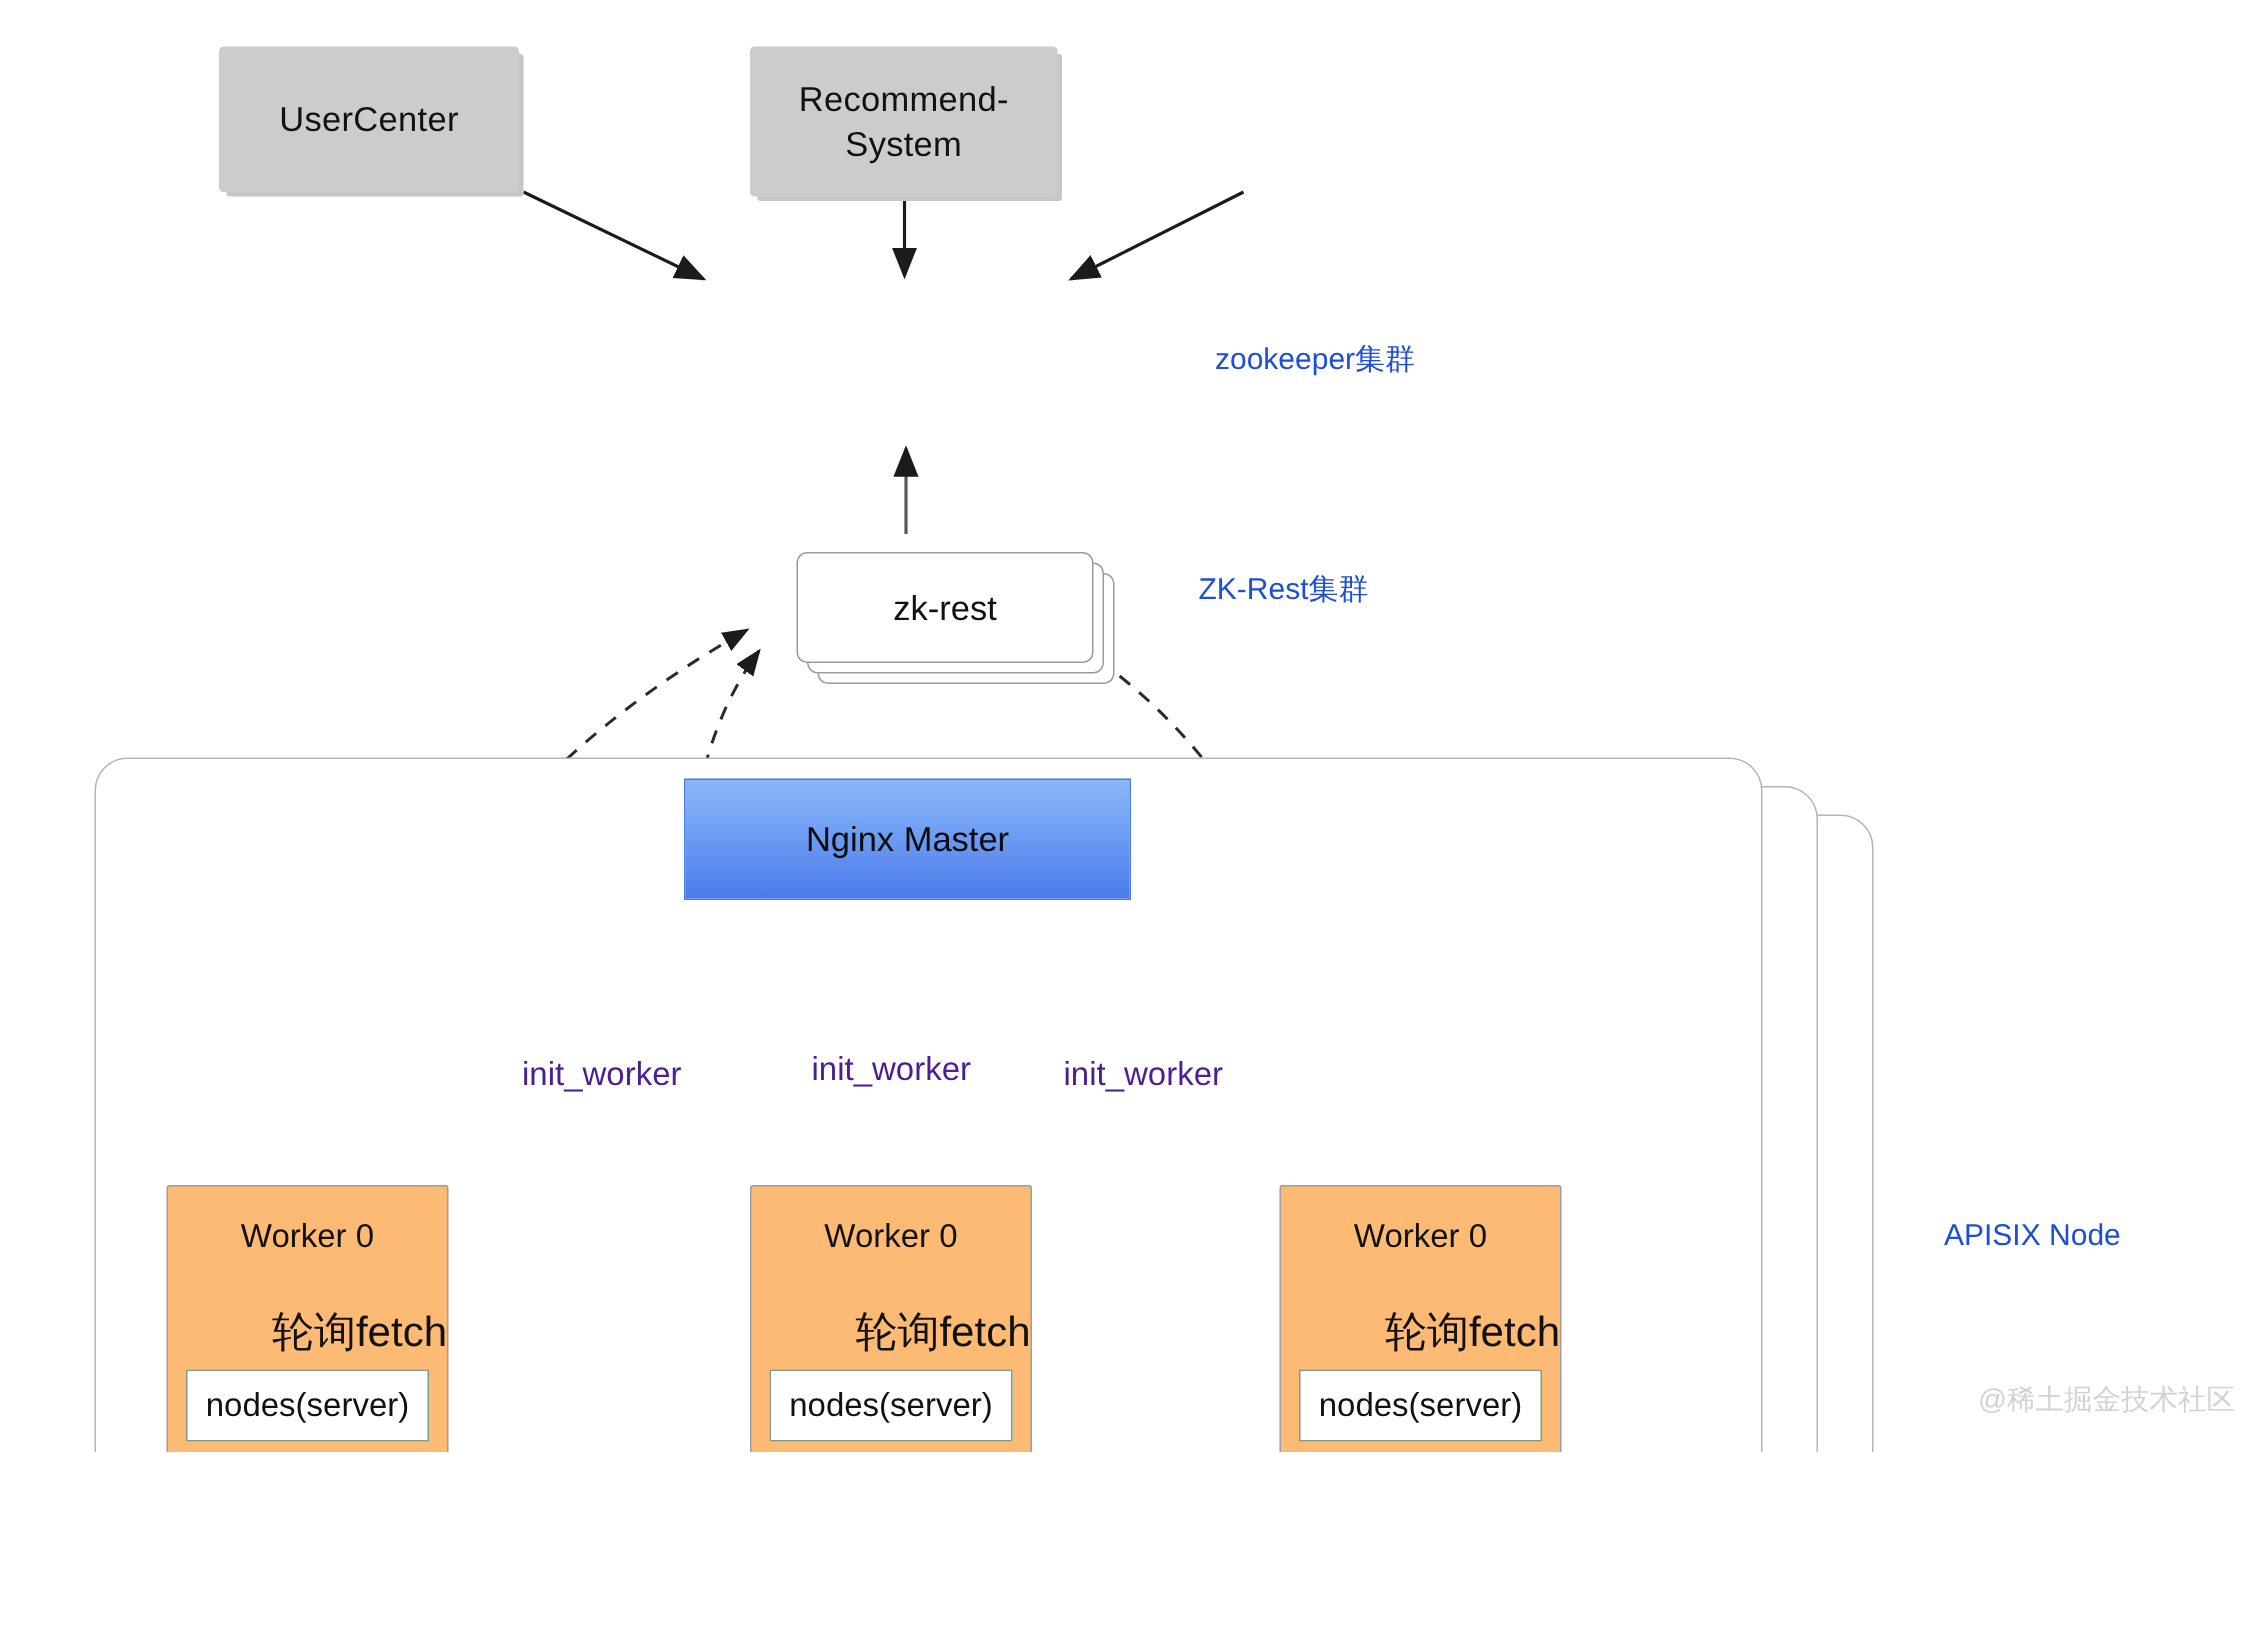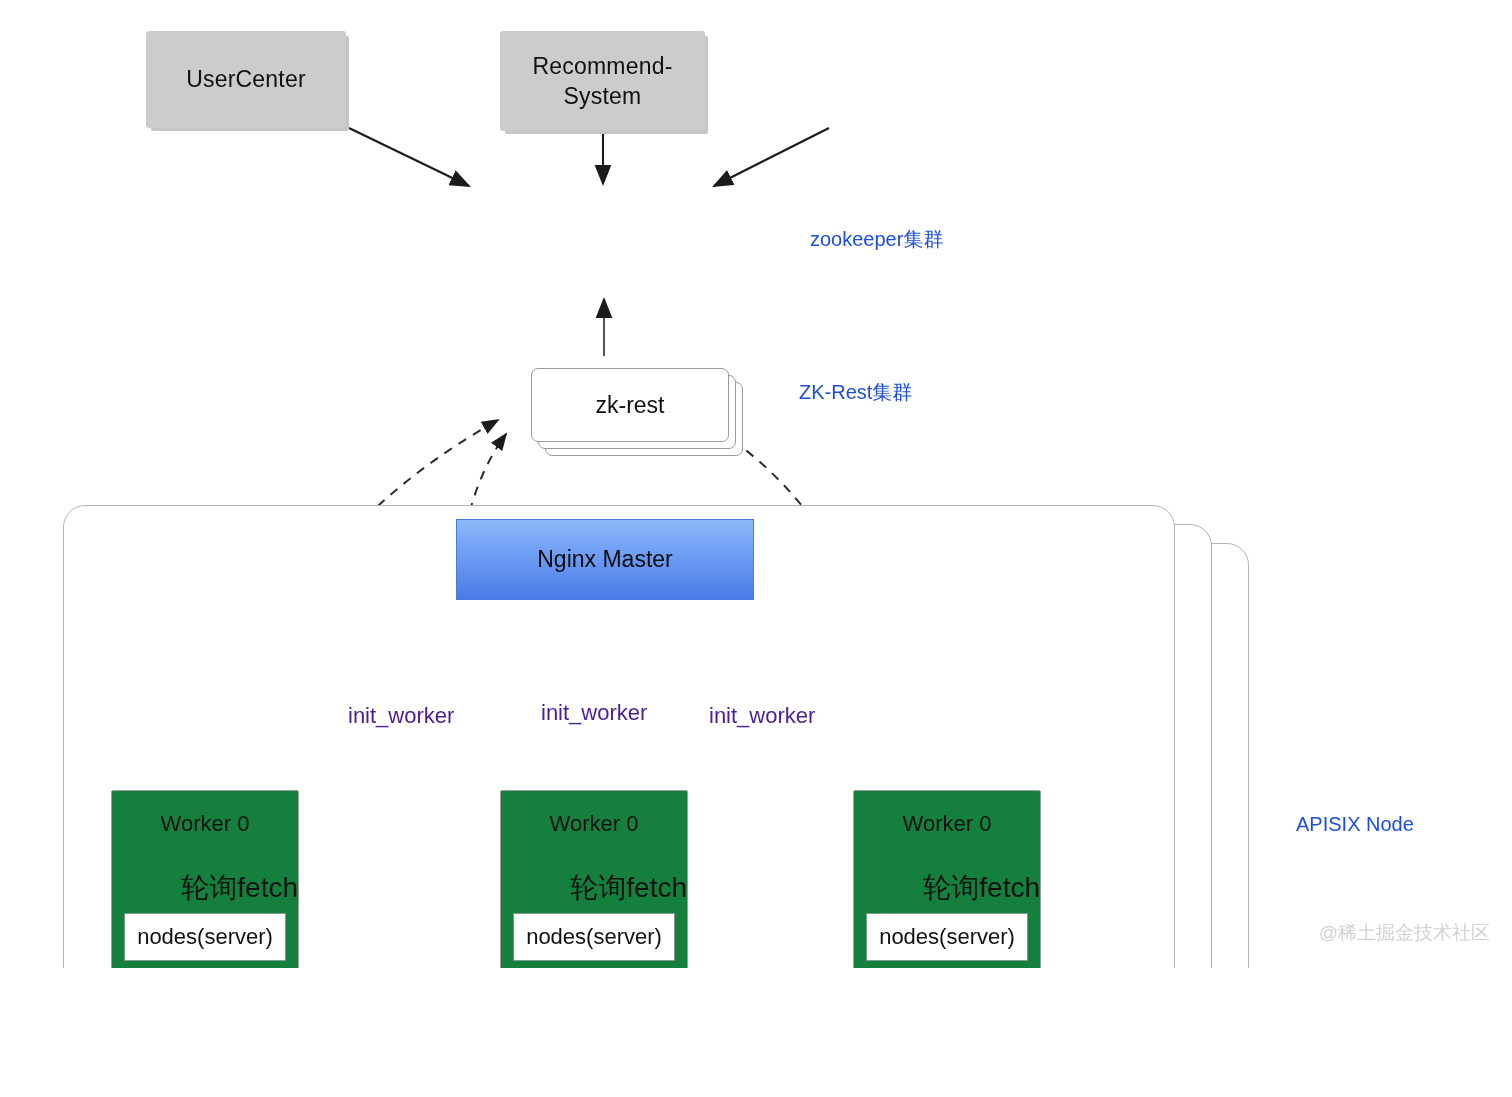--- a/index.html
+++ b/index.html
@@ -93,21 +93,21 @@
     display: flex;
     align-items: center;
     justify-content: center;
     color: #0d0d0d;
     font-size: 23px;
   }
 
   
   .worker {
     position: absolute;
-    background: #15803d;
+    background: #fdba74;
     border: 1.4px solid #9e9e9e;
     border-radius: 2px;
     box-sizing: border-box;
   }
   .worker .w-title {
     position: absolute;
     left: 0; right: 0;
     top: 20px;
     text-align: center;
     font-size: 22px;

